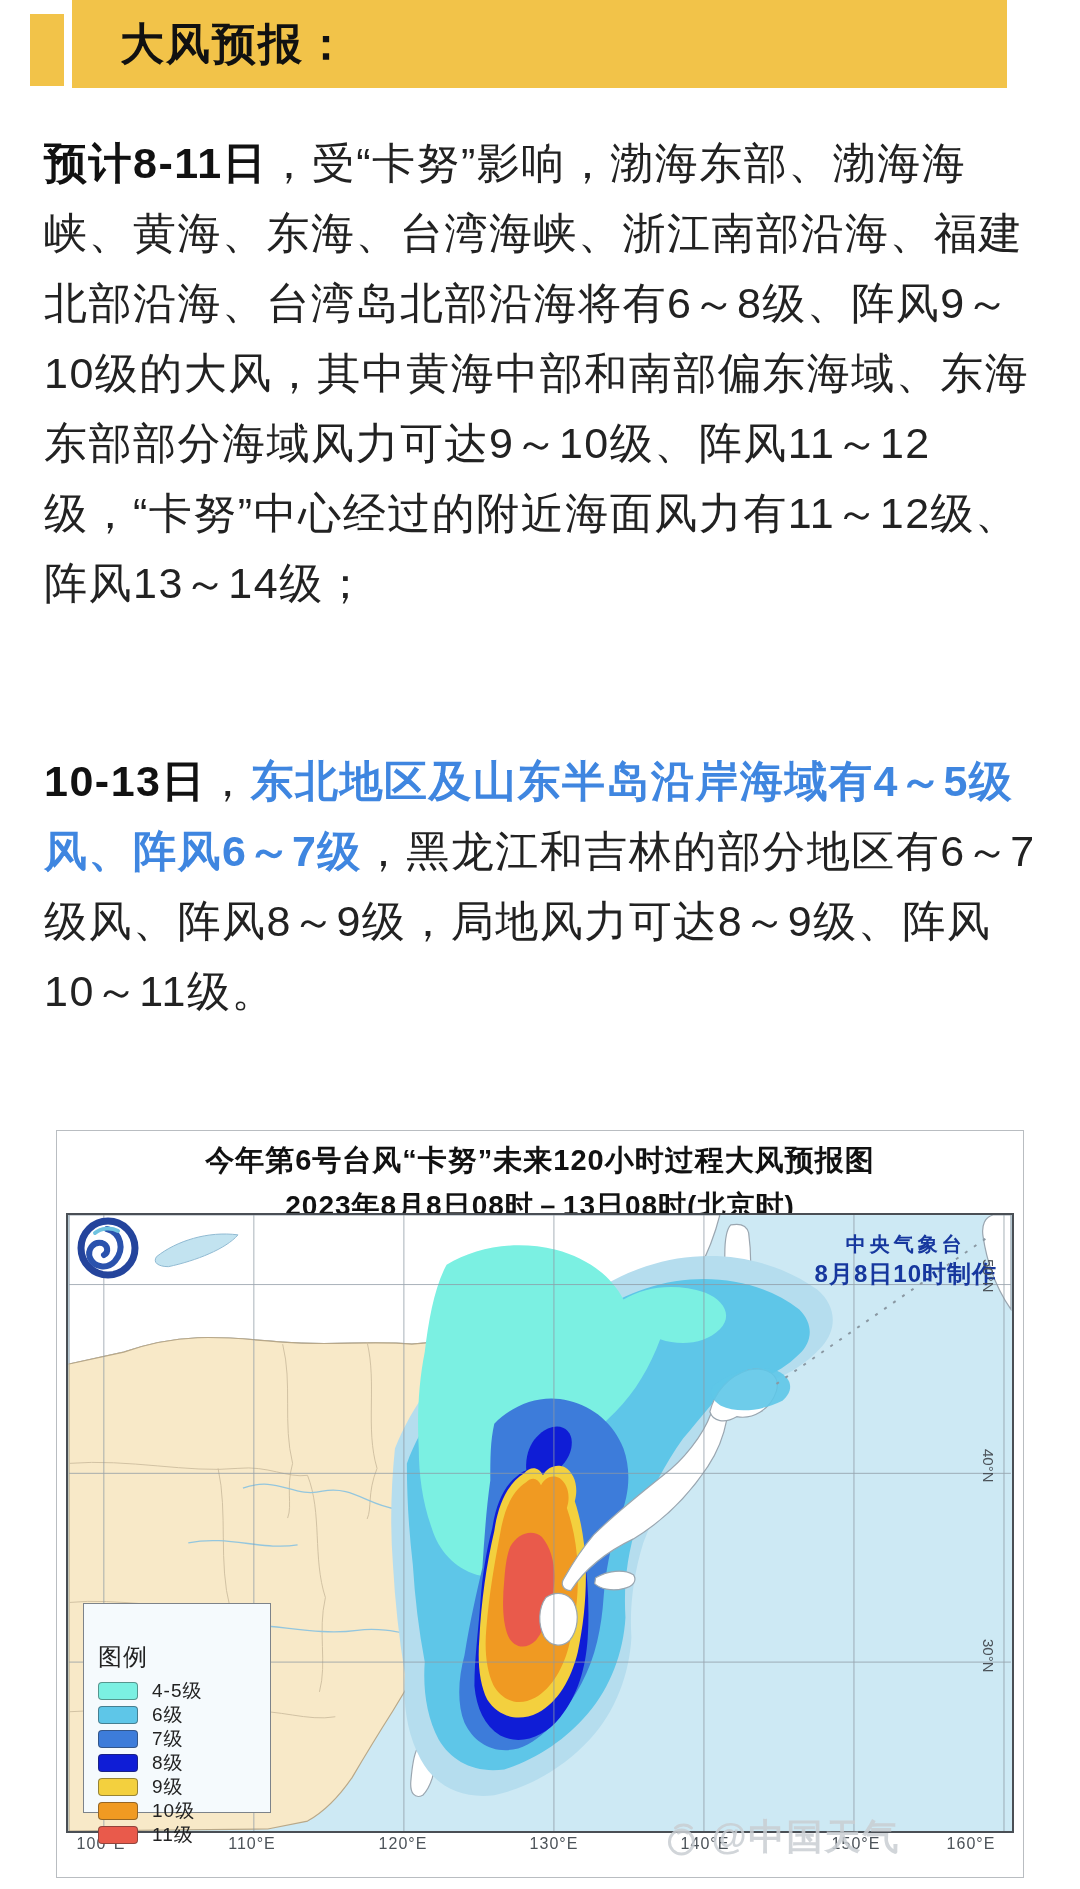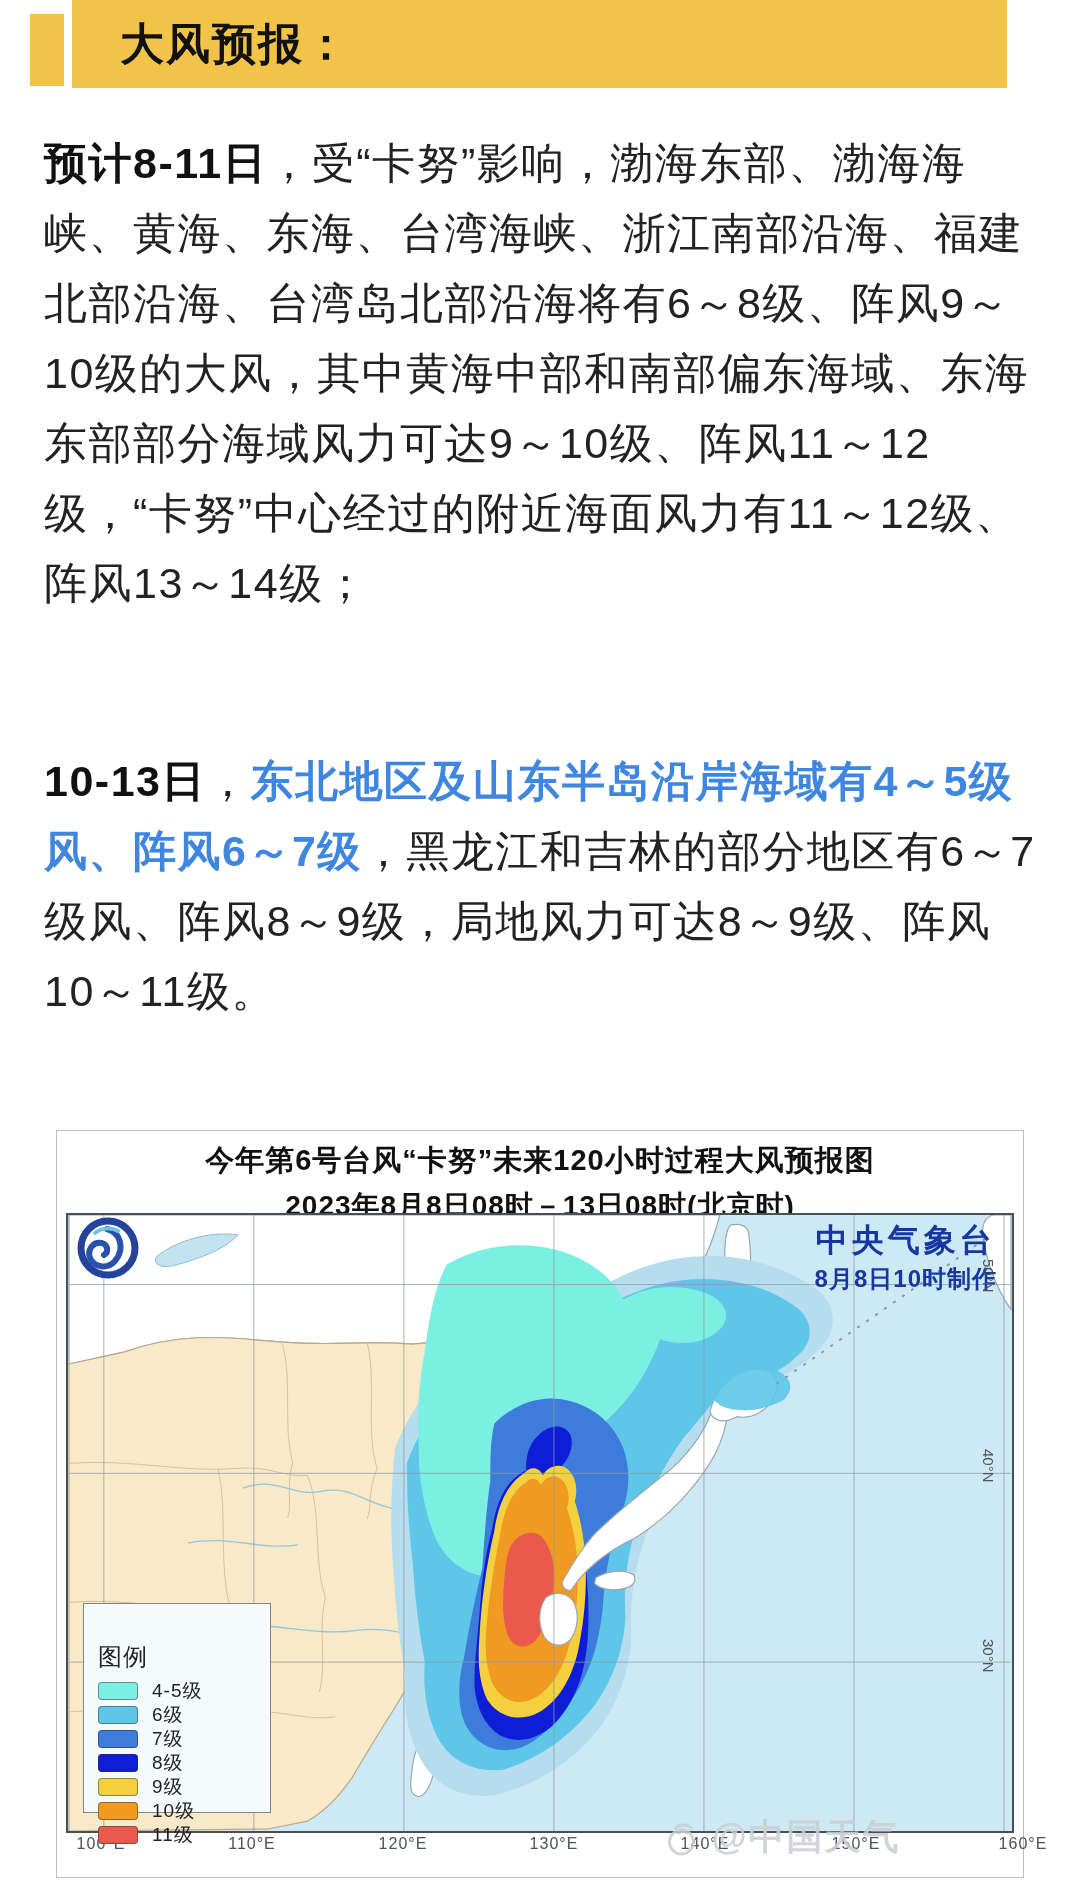--- a/index.html
+++ b/index.html
@@ -18,21 +18,21 @@
   .hl{font-weight:700;color:#3f86e0;}
   
   .map-panel{position:relative;width:968px;height:748px;margin:104px auto 0 auto;
              border:1px solid #b9bdc1;background:#ffffff;box-sizing:border-box;}
   .map-title1{margin-top:10px;text-align:center;font-size:29px;font-weight:700;color:#111;letter-spacing:1px;}
   .map-title2{margin-top:6px;text-align:center;font-size:28px;font-weight:700;color:#111;letter-spacing:1px;}
   .map-frame{position:absolute;left:9px;top:82px;width:948px;height:620px;border:2px solid #4a4f55;box-sizing:border-box;background:#cde9f4;overflow:hidden;}
   .map-frame svg{display:block;}
   
   .cma-credit{position:absolute;right:26px;top:88px;text-align:center;color:#16379e;font-weight:700;z-index:5;}
-  .cma-credit .l1{font-size:32px;letter-spacing:4px;}
+  .cma-credit .l1{font-size:20px;letter-spacing:4px;margin-top:12px;}
   .cma-credit .l2{font-size:24px;letter-spacing:1px;}
   .cma-logo{position:absolute;left:20px;top:86px;width:62px;height:62px;z-index:5;}
   
   .legend{position:absolute;left:26px;top:472px;width:188px;height:210px;background:#f5fafd;
           border:1px solid #7d838a;box-sizing:border-box;padding:8px 0 0 14px;z-index:6;}
   .lg-title{font-size:24px;color:#222;margin-bottom:6px;letter-spacing:1px;margin-top:29px;}
   .lg-row{display:flex;align-items:center;height:23px;margin-bottom:1px;}
   .sw{width:40px;height:18px;border-radius:4px;border:1px solid rgba(40,40,40,.45);box-sizing:border-box;}
   .lg-lab{font-size:19px;color:#222;margin-left:14px;letter-spacing:1px;}
   
@@ -177,21 +177,21 @@
         <span class="lg-lab">11级</span>
       </div>
     </div>
 
     <span class="xtick" style="left:44px">100°E</span>
     <span class="xtick" style="left:195px">110°E</span>
     <span class="xtick" style="left:346px">120°E</span>
     <span class="xtick" style="left:497px">130°E</span>
     <span class="xtick" style="left:648px">140°E</span>
     <span class="xtick" style="left:799px">150°E</span>
-    <span class="xtick" style="left:966px">160°E</span>
+    <span class="xtick" style="left:914px">160°E</span>
 
     <span class="ytick" style="top:128px">50°N</span>
     <span class="ytick" style="top:318px">40°N</span>
     <span class="ytick" style="top:508px">30°N</span>
 
     <div class="watermark">
       <svg class="wm-icon" width="40" height="40" viewBox="0 0 40 40">
         <circle cx="20" cy="24" r="12" fill="none" stroke="#c9ced3" stroke-width="3"></circle>
         <path d="M 14,10 C 18,6 26,6 30,10" fill="none" stroke="#c9ced3" stroke-width="3" stroke-linecap="round"></path>
         <path d="M 17,15 C 19,13 24,13 26,15" fill="none" stroke="#c9ced3" stroke-width="3" stroke-linecap="round"></path>

